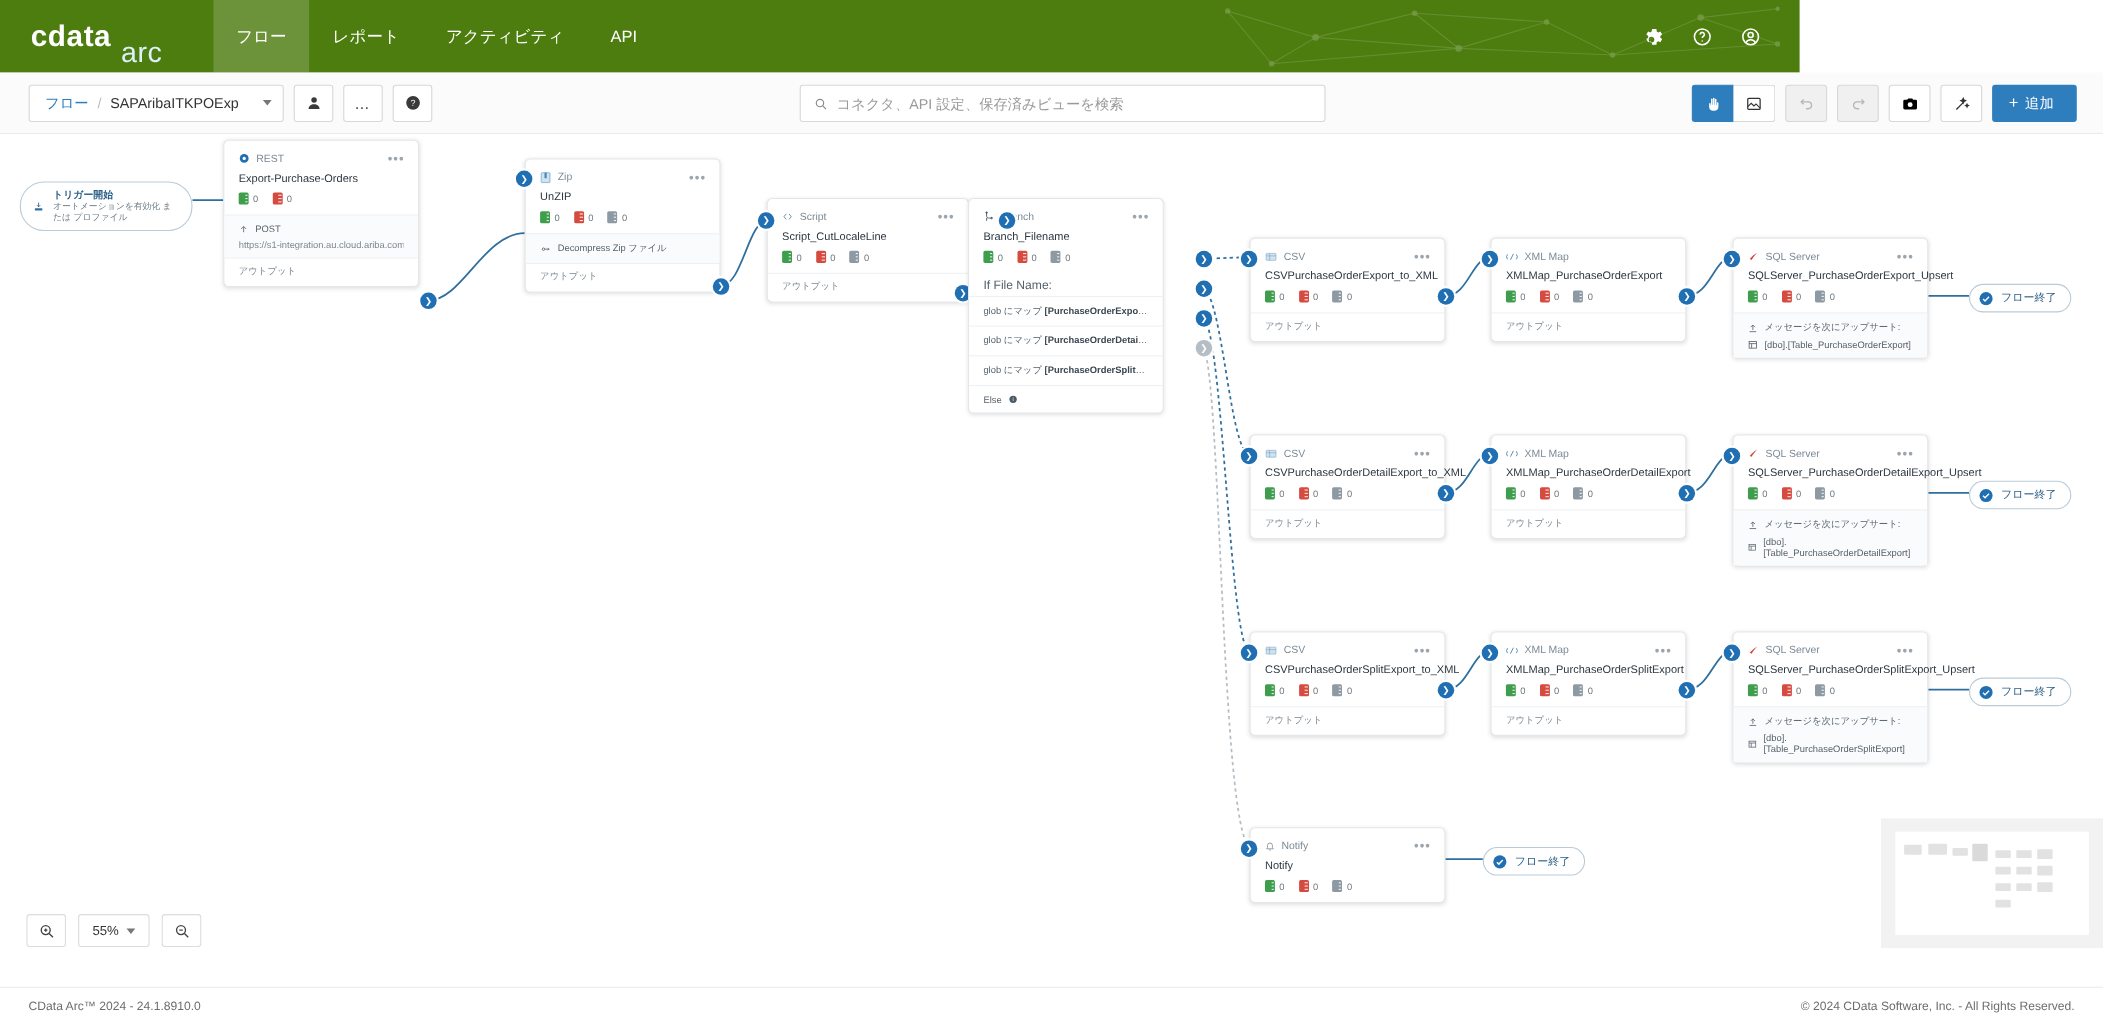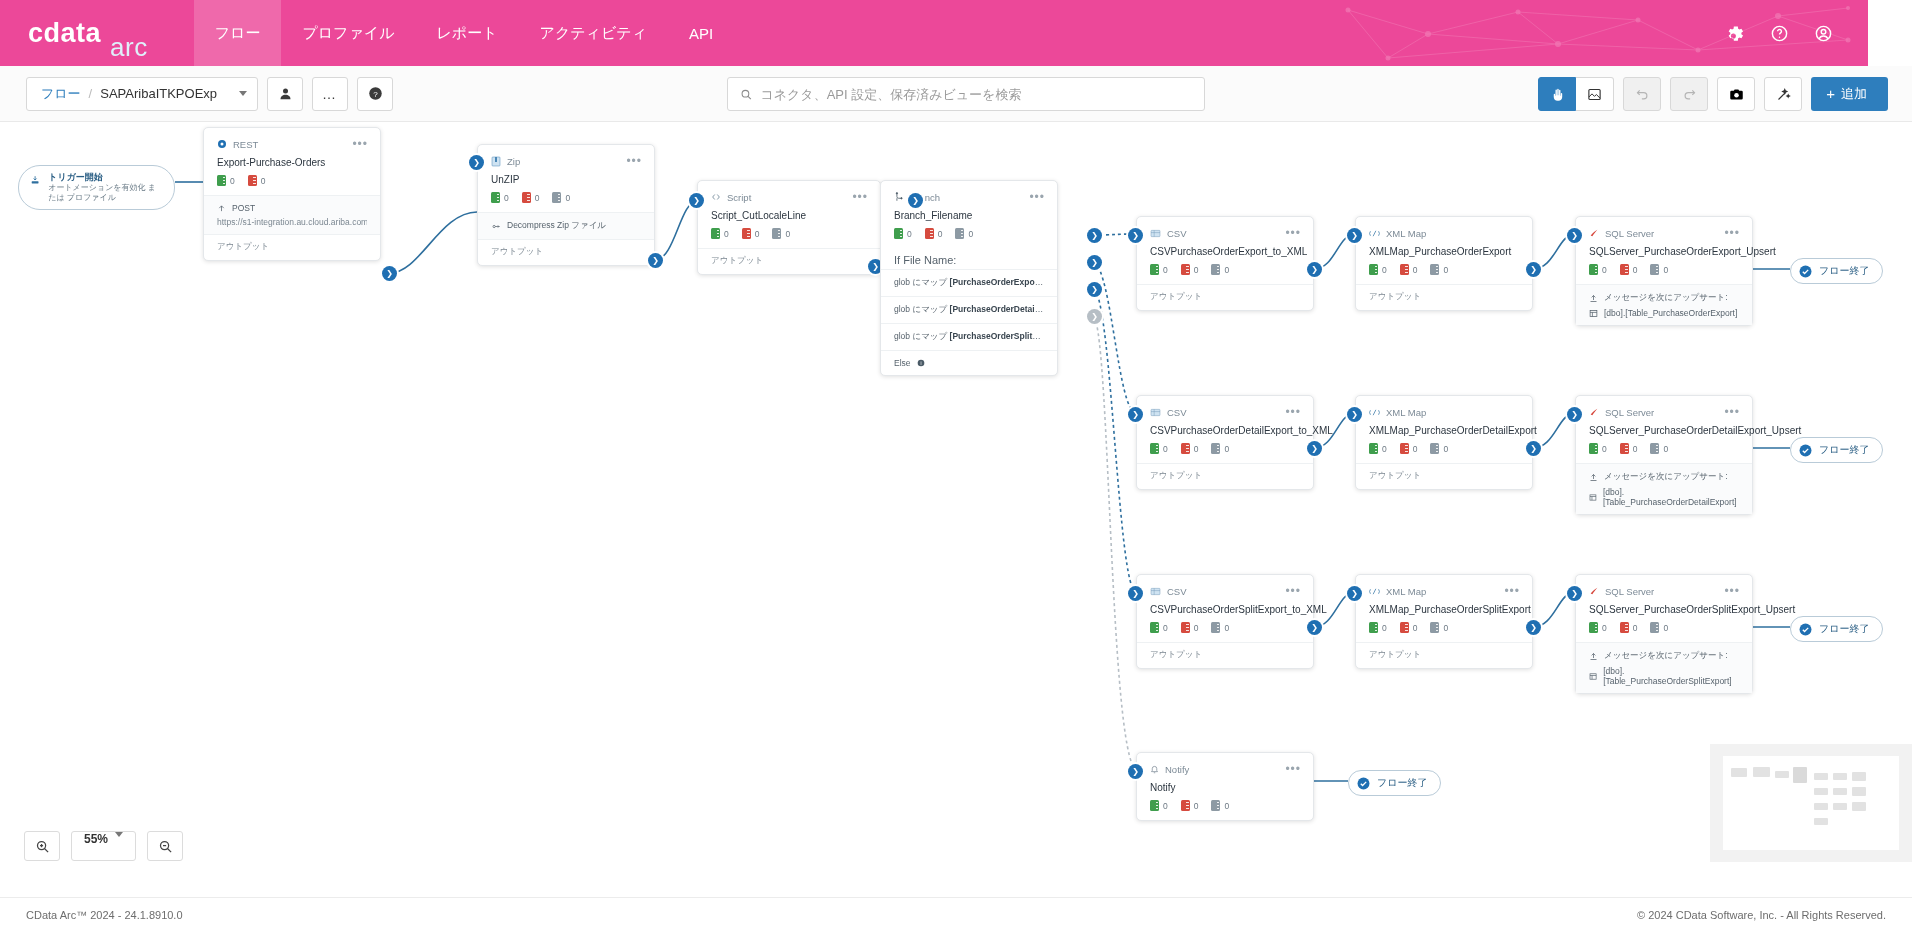--- a/index.html
+++ b/index.html
@@ -5,22 +5,22 @@
   * { box-sizing: border-box; margin: 0; padding: 0; }
   html, body {
     width: 1912px; height: 932px;
     font-family: "Liberation Sans", sans-serif;
     background: #ffffff;
     overflow: hidden;
   }
 
   
   .topnav {
-    position: absolute; top: 0; left: 0; width: 1868px; height: 66px;
-    background: #ec4899;
+    position: absolute; top: 0; left: 0; width: 1636px; height: 66px;
+    background: #4d7c0f;
     display: flex; align-items: stretch;
     overflow: hidden;
   }
   .topnav-deco { position:absolute; right:0; top:0; width:560px; height:66px; opacity:.25; }
   .brand {
     display: flex; align-items: center; padding-left: 28px; padding-right: 46px;
     font-size: 27px; letter-spacing: .5px; color: #ffffff; font-weight: 700;
     position: relative; z-index: 2;
   }
   .brand .arc { font-weight: 400; color: #dff0fa; margin-left: 9px; font-size: 26px; margin-top: 28px; }
@@ -99,21 +99,21 @@
   
   .canvas {
     position: absolute; top: 122px; left: 0; width: 1912px; height: 775px;
     background: #ffffff; overflow: hidden;
   }
   #wires { position: absolute; left: 0; top: 0; width: 1912px; height: 775px; }
 
   
   .pill {
     position: absolute; border: 1px solid #b9cbd8; border-radius: 22px;
-    background: #fff; display: flex; align-items: flex-start; gap: 8px;
+    background: #fff; display: flex; align-items: center; gap: 8px;
     padding: 6px 14px 6px 11px;
   }
   .pill .pill-txt { line-height: 1.25; }
   .pill .pill-t1 { font-size: 9px; color: #2b5f85; font-weight: 700; }
   .pill .pill-t2 { font-size: 8px; color: #6a7b87; }
   .endpill {
     position: absolute; border: 1px solid #b9cbd8; border-radius: 16px;
     background: #fff; display: flex; align-items: center; gap: 7px;
     padding: 5px 13px 5px 8px; font-size: 10px; color: #2b5f85;
   }
@@ -172,21 +172,21 @@
   .port.grey { background: #b6bec5; }
 
   
   .zoomctl { position: absolute; left: 24px; bottom: 36px; display: flex; align-items: center; gap: 11px; }
   .zbtn {
     width: 36px; height: 30px; border: 1px solid #dcdcdc; border-radius: 3px; background: #fff;
     display: flex; align-items: center; justify-content: center; cursor: pointer; color: #444;
   }
   .zlevel {
     height: 30px; padding: 0 12px; border: 1px solid #dcdcdc; border-radius: 3px; background: #fff;
-    display: flex; align-items: flex-start; gap: 7px; font-size: 12px; color: #333; cursor: pointer; font-weight: bold;
+    display: flex; align-items: center; gap: 7px; font-size: 12px; color: #333; cursor: pointer;
   }
   .zlevel .caret { width:0;height:0;border-left:4px solid transparent;border-right:4px solid transparent;border-top:5px solid #777; }
 
   
   .minimap {
     position: absolute; right: 0px; bottom: 35px; width: 202px; height: 118px;
     background: #f2f2f2; padding: 12px 13px;
   }
   .minimap-inner { width: 100%; height: 100%; background: #fff; position: relative; }
   .mm-box { position: absolute; background: #e2e2e2; border-radius: 1px; }
@@ -230,23 +230,20 @@
   <div class="brand">
     <span>cdata</span>
     <span class="arc">arc</span>
   </div>
 
   <div class="nav-items">
     <div class="nav-item active">
         <span>フロー</span>
       </div>
     <div class="nav-item">
-        <span>プロファイル</span>
-      </div>
-    <div class="nav-item">
         <span>レポート</span>
       </div>
     <div class="nav-item">
         <span>アクティビティ</span>
       </div>
     <div class="nav-item">
         <span>API</span>
       </div>
   </div>
 

